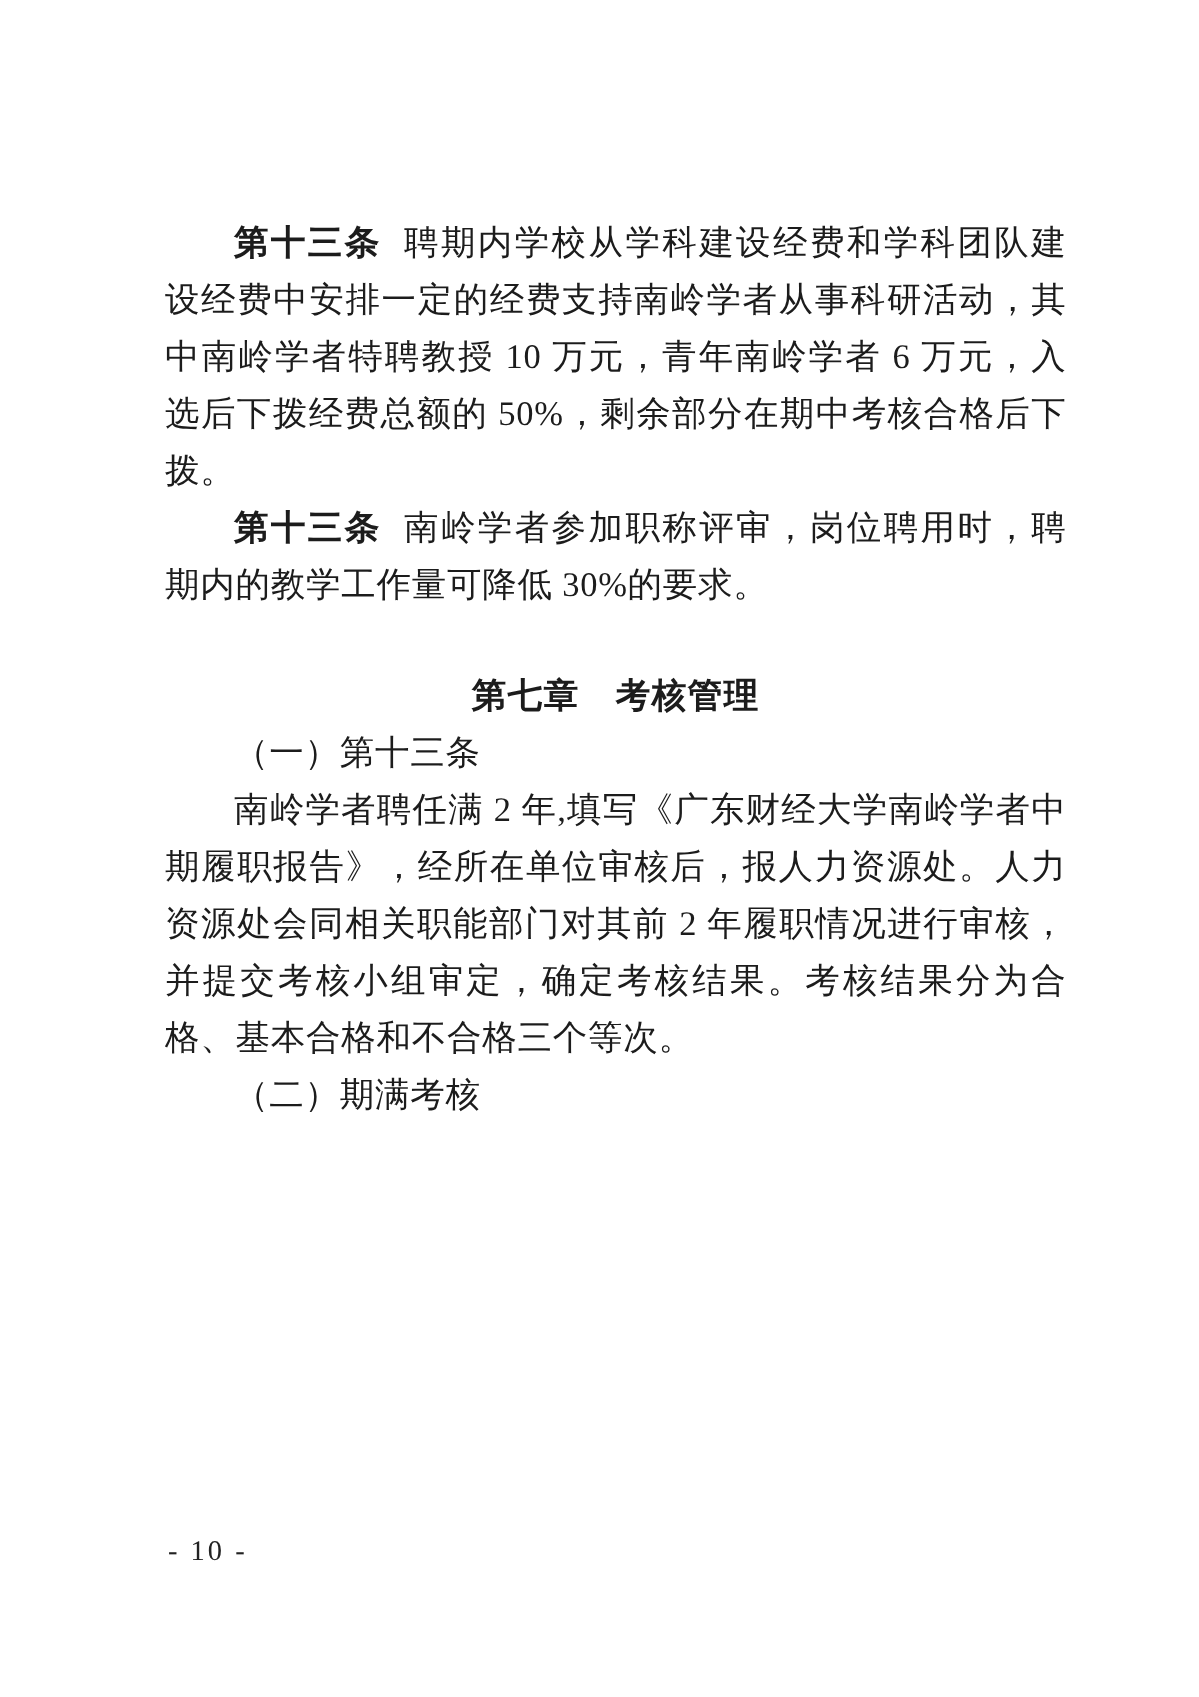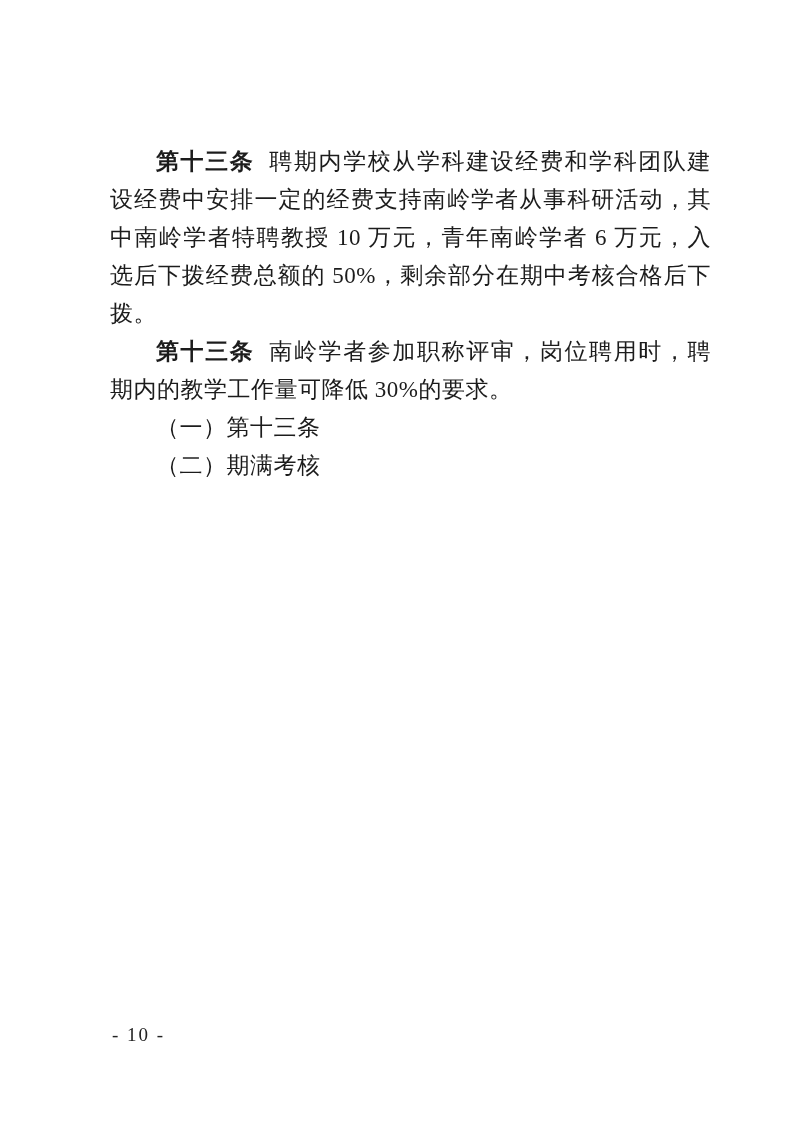--- a/index.html
+++ b/index.html
@@ -59,24 +59,26 @@
 </head>
 <body>
 
 <div class="page">
   <div class="text-block">
 
     <p class="para"><span class="article-head">第十三条</span><span>聘期内学校从学科建设经费和学科团队建设经费中安排一定的经费支持南岭学者从事科研活动，其中南岭学者特聘教授 10 万元，青年南岭学者 6 万元，入选后下拨经费总额的 50%，剩余部分在期中考核合格后下拨。</span></p>
 
     <p class="para"><span class="article-head">第十三条</span><span>南岭学者参加职称评审，岗位聘用时，聘期内的教学工作量可降低 30%的要求。</span></p>
 
+    <h2 class="chapter-title">第七章　考核管理</h2>
 
 
     <p class="para">（一）第十三条</p>
 
+    <p class="para">南岭学者聘任满 2 年,填写《广东财经大学南岭学者中期履职报告》，经所在单位审核后，报人力资源处。人力资源处会同相关职能部门对其前 2 年履职情况进行审核，并提交考核小组审定，确定考核结果。考核结果分为合格、基本合格和不合格三个等次。</p>
 
 
     <p class="para">（二）期满考核</p>
 
   </div>
 
   <div class="page-number">- 10 -</div>
 </div>
 
 </body></html>

